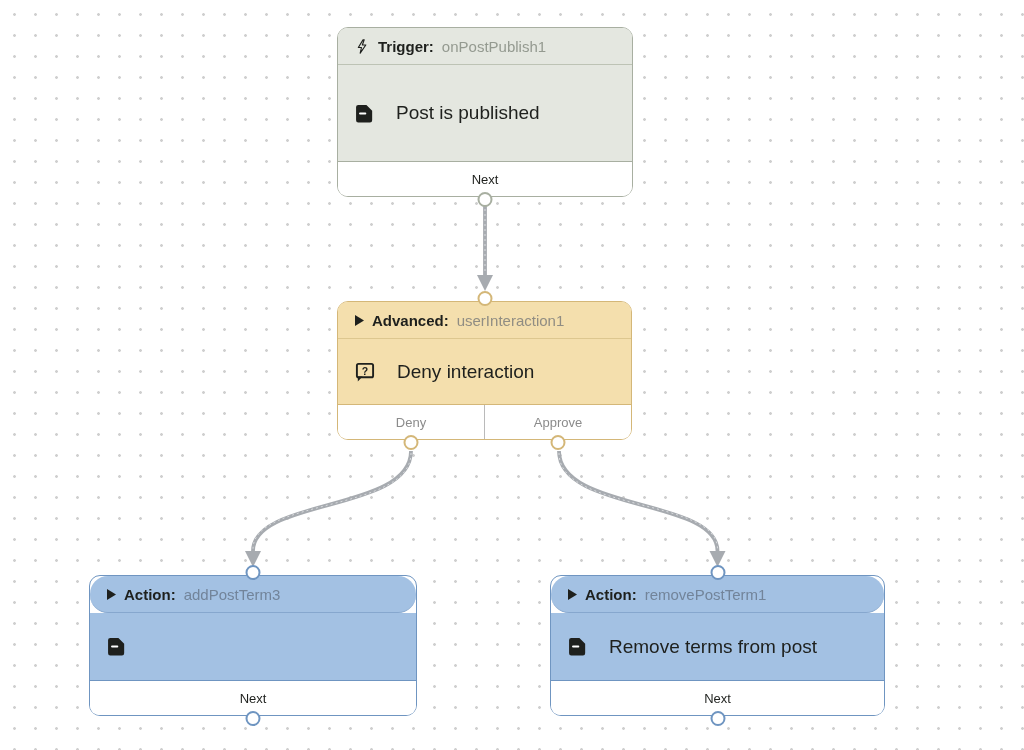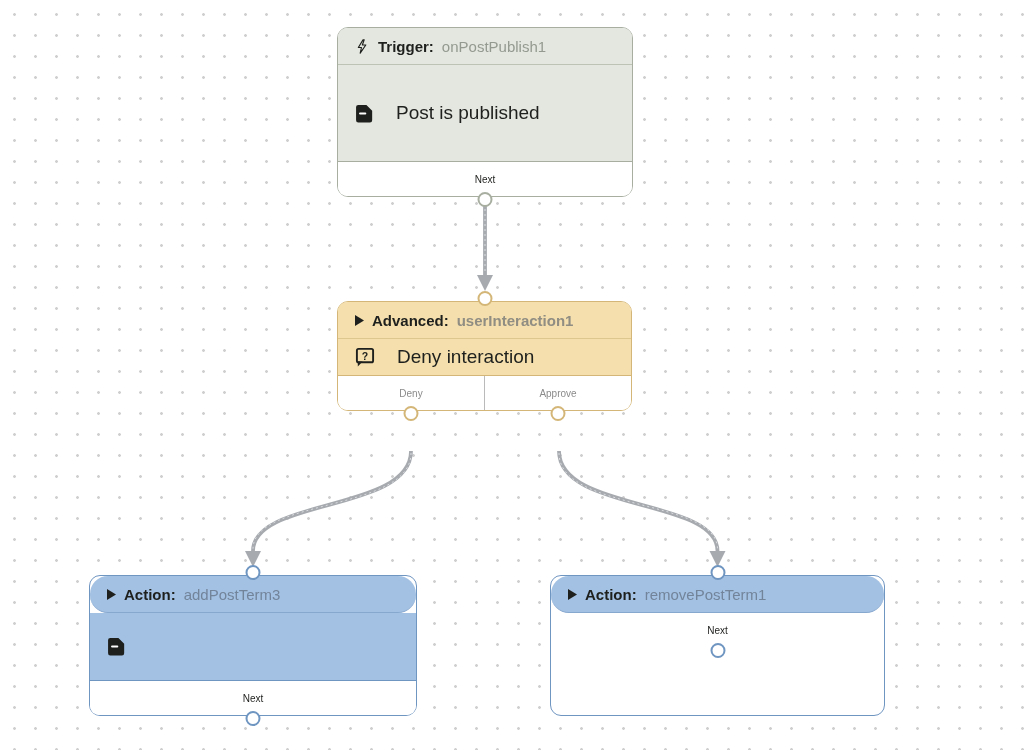--- a/index.html
+++ b/index.html
@@ -33,21 +33,21 @@
   .node-body{
     flex:1;display:flex;align-items:center;gap:20px;
     padding:0 15px;font-size:19px;color:var(--text_dark);
   }
   .node-footer{
     height:34px;flex:0 0 34px;display:flex;background:#fff;
     border-radius:0 0 9px 9px;
   }
   .cell{
     flex:1;position:relative;display:flex;align-items:center;justify-content:center;
-    font-size:10px;
+    font-size:13px;
   }
   .cell.next{color:var(--text_dark);font-weight:500;}
   .cell.choice{color:var(--text_muted);}
   .cell.choice + .cell.choice{border-left:1px solid var(--footer_divider);}
   .port{
     position:absolute;width:15px;height:15px;border-radius:50%;
     background:var(--port_fill);border:2px solid;box-sizing:border-box;z-index:4;
   }
   .port.in{top:-11px;left:50%;transform:translateX(-50%);}
   .port.out{bottom:-11px;left:50%;transform:translateX(-50%);}
@@ -56,21 +56,21 @@
   .n-trigger .node-header,.n-trigger .node-body{background:var(--trigger_bg);}
   .n-trigger .node-header{border-bottom-color:var(--trigger_sep);}
   .n-trigger .node-body{border-bottom:1px solid var(--trigger_border);}
   .n-trigger .iname{color:var(--trigger_name);}
   .n-trigger .port{border-color:var(--trigger_border);}
   
   .n-advanced{border-color:var(--advanced_border);}
   .n-advanced .node-header,.n-advanced .node-body{background:var(--advanced_bg);}
   .n-advanced .node-header{border-bottom-color:var(--advanced_sep);}
   .n-advanced .node-body{border-bottom:1px solid var(--advanced_border);}
-  .n-advanced .iname{color:var(--advanced_name);font-weight:bold;}
+  .n-advanced .iname{color:var(--advanced_name);}
   .n-advanced .port{border-color:var(--advanced_border);}
   
   .n-action{border-color:var(--action_border);}
   .n-action .node-header,.n-action .node-body{background:var(--action_bg);}
   .n-action .node-header{border-bottom-color:var(--action_sep);border-radius:18px;}
   .n-action .node-body{border-bottom:1px solid var(--action_border);}
   .n-action .iname{color:var(--action_name);}
   .n-action .port{border-color:var(--action_border);}
   .hicon{display:flex;align-items:center;}
   .bicon{display:flex;align-items:center;}
@@ -116,21 +116,21 @@
       <span class="title">Post is published</span>
     </div>
     <div class="node-footer">
       <div class="cell next">
         <span>Next</span>
         <span class="port out"></span>
       </div>
     </div>
   </div>
 
-  <div class="node n-advanced" style="left:337px;top:301px;width:295px;height:110px;">
+  <div class="node n-advanced" style="left:337px;top:301px;width:295px;height:139px;">
     <span class="port in"></span>
     <div class="node-header">
       <span class="hicon">
         <svg width="10" height="11" viewBox="0 0 10 11">
             <path d="M1 0 L10 5.5 L1 11 z" fill="#1e201d"></path>
           </svg>
       </span>
       <span class="kind">Advanced:</span>
       <span class="iname">userInteraction1</span>
     </div>
@@ -187,20 +187,29 @@
     <span class="port in"></span>
     <div class="node-header">
       <span class="hicon">
         <svg width="10" height="11" viewBox="0 0 10 11">
             <path d="M1 0 L10 5.5 L1 11 z" fill="#1e201d"></path>
           </svg>
       </span>
       <span class="kind">Action:</span>
       <span class="iname">removePostTerm1</span>
     </div>
+    <div class="node-body">
+      <span class="bicon">
+        <svg width="23" height="23" viewBox="0 0 24 24">
+            <path d="M5.5 3 h8.5 L20 9 v10 a2.3 2.3 0 0 1 -2.3 2.3 H5.5 A2.3 2.3 0 0 1 3.2 19 V5.3 A2.3 2.3 0 0 1 5.5 3 z" fill="#1e201d"></path>
+            <rect x="6.3" y="11" width="7.6" height="2.1" rx="1.05" fill="#ffffff"></rect>
+          </svg>
+      </span>
+      <span class="title">Remove terms from post</span>
+    </div>
     <div class="node-footer">
       <div class="cell next">
         <span>Next</span>
         <span class="port out"></span>
       </div>
     </div>
   </div>
 
 </div>
 

